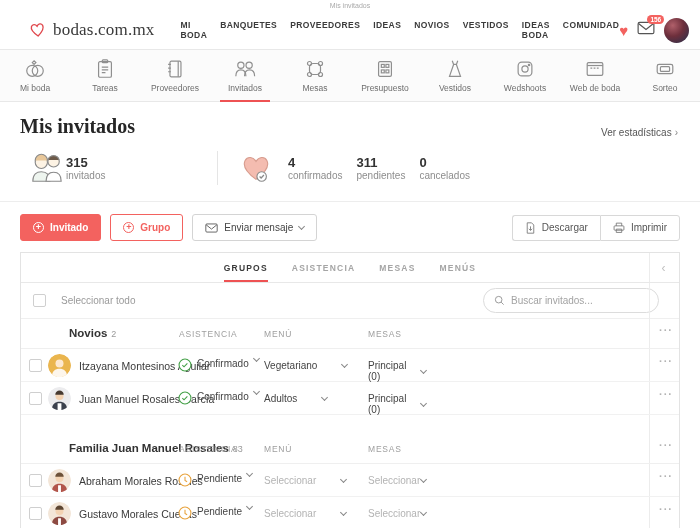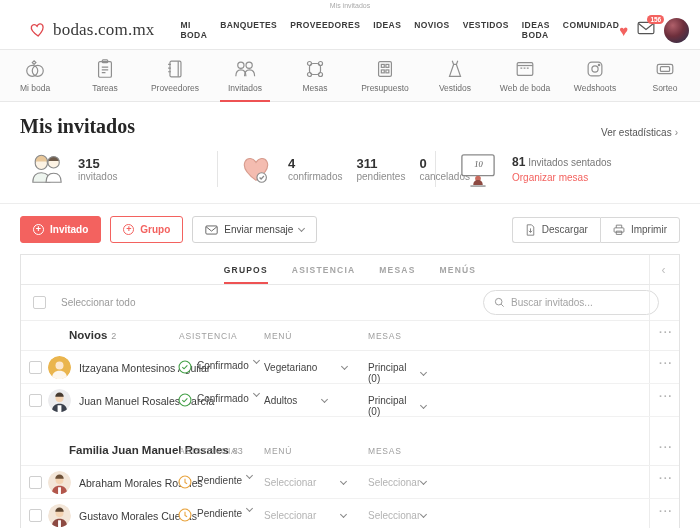--- a/index.html
+++ b/index.html
@@ -34,21 +34,21 @@
 
   
   .page-head { display:flex; align-items:flex-end; justify-content:space-between; padding:13px 22px 9px 20px; }
   .page-title { font-family:"Liberation Serif", serif; font-size:20px; font-weight:bold; color:#262626; }
   .stats-link { font-size:10px; color:#555; cursor:pointer; }
   .stats-link .arrow { color:#888; margin-left:3px; }
 
   
   .stats-bar { display:flex; align-items:center; margin:4px 0 0; padding:0 0 16px; border-bottom:1px solid #ededed; }
   .stat-group { display:flex; align-items:center; }
-  .sg1 { width:217px; padding-left:28px; gap:12px; }
+  .sg1 { width:217px; padding-left:28px; }
   .sg2 { width:218px; padding-left:20px; gap:14px; border-left:1px solid #e5e5e5; align-self:stretch; }
   .sg3 { flex:1; padding-left:22px; gap:14px; border-left:1px solid #e5e5e5; align-self:stretch; }
   .stat-num { font-size:13px; font-weight:bold; color:#333; }
   .stat-sub { font-size:10px; color:#8d8d8d; }
   .stat-line { font-size:10px; color:#8d8d8d; line-height:16px; }
   .stat-line b { color:#333; font-size:10.5px; }
   .rsvp-col { text-align:left; }
   .seat-line { font-size:10px; color:#777; }
   .seat-line b { font-size:12px; color:#333; }
   .seat-link { font-size:10px; color:#f3625f; margin-top:3px; cursor:pointer; }
@@ -208,33 +208,33 @@
     <span class="tool-label">Presupuesto</span>
   </div>
   <div class="tool">
     <svg class="ic" width="24" height="22" viewBox="0 0 24 24">
       <path d="M9 3 l1.5 4 -4.5 13 h12 l-4.5-13 1.5-4 M10.5 7 h3"></path>
     </svg>
     <span class="tool-label">Vestidos</span>
   </div>
   <div class="tool">
     <svg class="ic" width="24" height="22" viewBox="0 0 24 24">
+      <rect x="4.5" y="4.5" width="15" height="15" rx="4"></rect>
+      <circle cx="12" cy="12" r="3.4"></circle>
+        <circle cx="16.4" cy="7.6" r=".8"></circle>
+    </svg>
+    <span class="tool-label">Wedshoots</span>
+  </div>
+  <div class="tool">
+    <svg class="ic" width="24" height="22" viewBox="0 0 24 24">
       <rect x="3.5" y="5" width="17" height="14" rx="1.5"></rect>
       <path d="M7 11 h2 M10.5 11 h2 M14 11 h2"></path>
         <path d="M3.5 8.2 h17"></path>
     </svg>
     <span class="tool-label">Web de boda</span>
-  </div>
-  <div class="tool">
-    <svg class="ic" width="24" height="22" viewBox="0 0 24 24">
-      <rect x="4.5" y="4.5" width="15" height="15" rx="4"></rect>
-      <circle cx="12" cy="12" r="3.4"></circle>
-        <circle cx="16.4" cy="7.6" r=".8"></circle>
-    </svg>
-    <span class="tool-label">Wedshoots</span>
   </div>
   <div class="tool">
     <svg class="ic" width="24" height="22" viewBox="0 0 24 24">
       <rect x="3.5" y="7" width="17" height="10" rx="2"></rect>
         <rect x="7" y="9.5" width="10" height="5" rx="1"></rect>
     </svg>
     <span class="tool-label">Sorteo</span>
   </div>
 </div>
 
@@ -274,33 +274,20 @@
     <div class="rsvp-col">
       <div class="stat-num">311</div>
       <div class="stat-sub">pendientes</div>
     </div>
     <div class="rsvp-col">
       <div class="stat-num">0</div>
       <div class="stat-sub">cancelados</div>
     </div>
   </div>
 
-  <div class="stat-group sg3">
-    <svg class="ic" width="40" height="36" viewBox="0 0 42 38">
-      <rect x="4" y="4" width="34" height="22" rx="2" fill="#fff" stroke="#8a8a8a" stroke-width="1.4"></rect>
-      <text x="17" y="17" font-size="9" font-style="italic" fill="#555" font-family="serif">10</text>
-      <circle cx="21" cy="29" r="3" fill="#c96b5e"></circle>
-      <path d="M16 36 c0-4 2-5.5 5-5.5 s5 1.5 5 5.5" fill="#8d4a42"></path>
-      <path d="M13 37 h16" stroke="#8a8a8a" stroke-width="1.4"></path>
-    </svg>
-    <div>
-      <div class="seat-line"><b>81</b> <span>Invitados sentados</span></div>
-      <div class="seat-link">Organizar mesas</div>
-    </div>
-  </div>
 </div>
 
 <div class="actions-row">
   <button class="btn btn-primary">
     <span class="plus-circle">+</span>
     <span>Invitado</span>
   </button>
   <button class="btn btn-coral">
     <span class="plus-circle">+</span>
     <span>Grupo</span>

